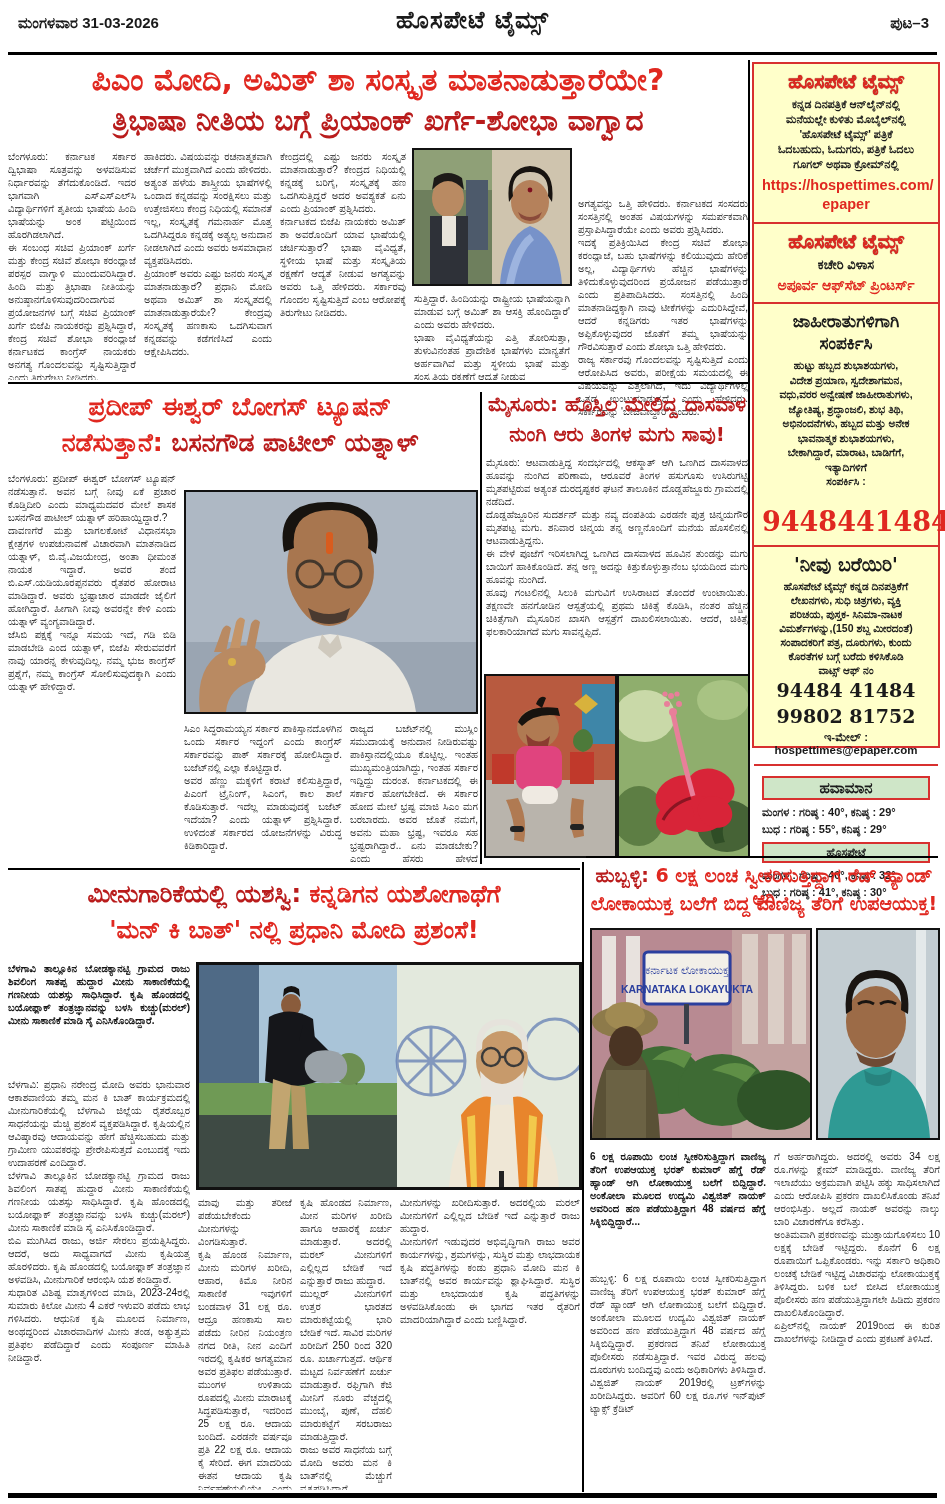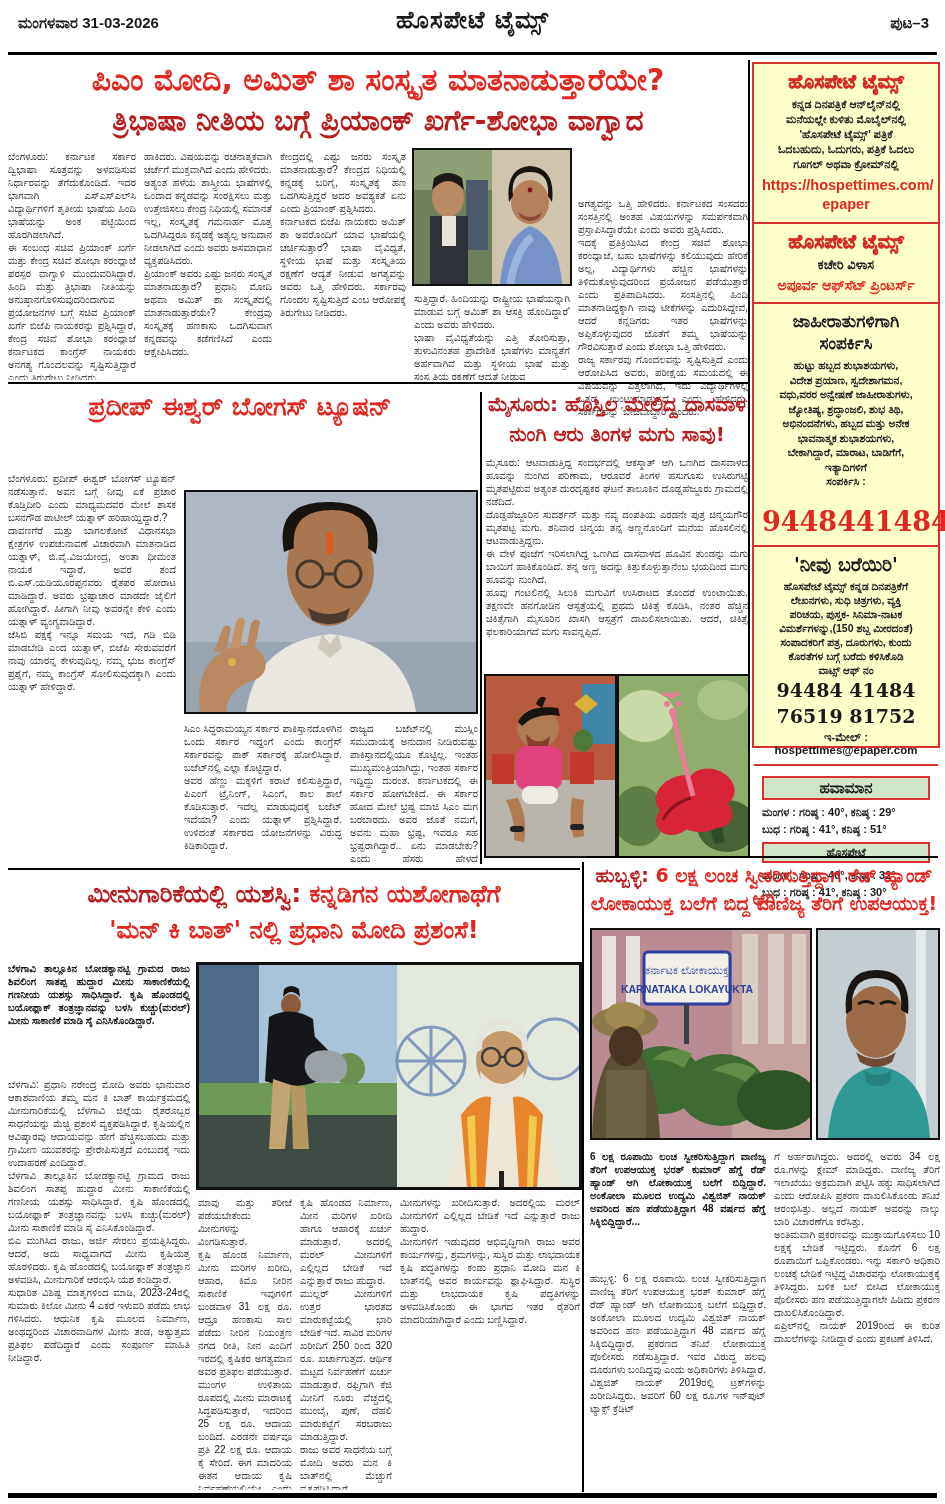--- a/index.html
+++ b/index.html
@@ -87,20 +87,24 @@
       <path d="M86 134 q4 -48 30 -58 q28 10 32 58 z" fill="#7792c9"></path>
       <path d="M92 134 q8 -40 24 -50 l4 6 q-14 12 -20 44 z" fill="#9db4df"></path>
     </svg>
   </div>
 
   <div class="rule" style="left:8px; top:382px; width:740px; height:2px;"></div>
 
   <div class="hl" style="left:8px; top:392px; width:464px; font-size:25px;">
     <span class="red">ಪ್ರದೀಪ್ ಈಶ್ವರ್ ಬೋಗಸ್ ಟ್ಯೂಷನ್</span>
   </div>
+  <div class="hl" style="left:8px; top:428px; width:464px; font-size:25px;">
+    <span class="red">ನಡೆಸುತ್ತಾನೆ:</span>
+    <span class="blue">ಬಸನಗೌಡ ಪಾಟೀಲ್ ಯತ್ನಾಳ್</span>
+  </div>
 
   <div class="col" style="left:8px;   top:472px; width:168px; height:394px;">ಬೆಂಗಳೂರು: ಪ್ರದೀಪ್ ಈಶ್ವರ್ ಬೋಗಸ್ ಟ್ಯೂಷನ್ ನಡೆಸುತ್ತಾನೆ. ಅವನ ಬಗ್ಗೆ ನೀವು ಏಕೆ ಪ್ರಚಾರ ಕೊಡ್ತಿದೀರಿ ಎಂದು ಮಾಧ್ಯಮದವರ ಮೇಲೆ ಶಾಸಕ ಬಸನಗೌಡ ಪಾಟೀಲ್ ಯತ್ನಾಳ್ ಹರಿಹಾಯ್ದಿದ್ದಾರೆ.?
 ದಾವಣಗೆರೆ ಮತ್ತು ಬಾಗಲಕೋಟೆ ವಿಧಾನಸಭಾ ಕ್ಷೇತ್ರಗಳ ಉಪಚುನಾವಣೆ ವಿಚಾರವಾಗಿ ಮಾತನಾಡಿದ ಯತ್ನಾಳ್, ಬಿ.ವೈ.ವಿಜಯೇಂದ್ರ, ಅಂತಾ ಧೀಮಂತ ನಾಯಕ ಇದ್ದಾರೆ. ಅವರ ತಂದೆ ಬಿ.ಎಸ್.ಯಡಿಯೂರಪ್ಪನವರು ರೈತಪರ ಹೋರಾಟ ಮಾಡಿದ್ದಾರೆ. ಅವರು ಭ್ರಷ್ಟಾಚಾರ ಮಾಡದೇ ಜೈಲಿಗೆ ಹೋಗಿದ್ದಾರೆ. ಹೀಗಾಗಿ ನೀವು ಅವರನ್ನೇ ಕೇಳಿ ಎಂದು ಯತ್ನಾಳ್ ವ್ಯಂಗ್ಯವಾಡಿದ್ದಾರೆ.
 ಜೆಸಿಬಿ ಪಕ್ಷಕ್ಕೆ ಇನ್ನೂ ಸಮಯ ಇದೆ, ಗಡಿ ಬಿಡಿ ಮಾಡಬೇಡಿ ಎಂದ ಯತ್ನಾಳ್, ಬಿಜೆಪಿ ಸೇರುವವರೆಗೆ ನಾವು ಯಾರನ್ನ ಕೇಳುವುದಿಲ್ಲ. ನಮ್ಮ ಭುಜ ಕಾಂಗ್ರೆಸ್ ಪ್ರಶ್ನೆಗೆ, ನಮ್ಮ ಕಾಂಗ್ರೆಸ್ ಸೋಲಿಸುವುದಕ್ಕಾಗಿ ಎಂದು ಯತ್ನಾಳ್ ಹೇಳಿದ್ದಾರೆ.</div>
 
   <div class="photo" style="left:184px; top:490px; width:294px; height:224px;">
     <svg width="290" height="220" viewBox="0 0 290 220" xmlns="http://www.w3.org/2000/svg">
       <rect width="290" height="220" fill="#aeb8c4"></rect>
       <rect x="0" y="150" width="290" height="70" fill="#9aa5b2"></rect>
       <path d="M103 58 q-12 -40 42 -42 q50 2 40 44 q8 28 -6 48 q-16 26 -36 26 q-20 0 -34 -26 q-12 -20 -6 -50 z" fill="#a8764f"></path>
@@ -221,27 +225,27 @@
     <div class="sb-sec">
       <div class="sb-title" style="font-size:19px;">'ನೀವು ಬರೆಯಿರಿ'</div>
       <div class="sb-body" style="font-size:10.5px; line-height:14px;">ಹೊಸಪೇಟೆ ಟೈಮ್ಸ್ ಕನ್ನಡ ದಿನಪತ್ರಿಕೆಗೆ
 ಲೇಖನಗಳು, ಸುಧಿ ಚಿತ್ರಗಳು, ವ್ಯಕ್ತಿ
 ಪರಿಚಯ, ಪುಸ್ತಕ- ಸಿನಿಮಾ-ನಾಟಕ
 ವಿಮರ್ಶೆಗಳನ್ನು,(150 ಶಬ್ದ ಮೀರದಂತೆ)
 ಸಂಪಾದಕರಿಗೆ ಪತ್ರ, ದೂರುಗಳು, ಕುಂದು
 ಕೊರತೆಗಳ ಬಗ್ಗೆ ಬರೆದು ಕಳಿಸಿಕೊಡಿ
 ವಾಟ್ಸ್ ಆಫ್ ನಂ</div>
       <div class="sb-phone">94484 41484</div>
-      <div class="sb-phone">76519 81752</div>
+      <div class="sb-phone">99802 81752</div>
       <div class="sb-email">ಇ-ಮೇಲ್ : hospettimes@epaper.com</div>
     </div>
     <div class="sb-sec">
       <div class="wx-head">ಹವಾಮಾನ</div>
       <div class="wx-row">ಮಂಗಳ : ಗರಿಷ್ಠ : 40°,  ಕನಿಷ್ಠ : 29°</div>
-      <div class="wx-row">ಬುಧ    : ಗರಿಷ್ಠ : 41°,  ಕನಿಷ್ಠ : 51°</div>
+      <div class="wx-row">ಬುಧ    : ಗರಿಷ್ಠ : 55°,  ಕನಿಷ್ಠ : 29°</div>
       <div class="wx-head small">ಹೊಸಪೇಟೆ</div>
       <div class="wx-row">ಮಂಗಳ : ಗರಿಷ್ಠ : 40°, ಕನಿಷ್ಠ : 32°</div>
       <div class="wx-row">ಬುಧ    : ಗರಿಷ್ಠ : 41°, ಕನಿಷ್ಠ : 30°</div>
     </div>
   </div>
 
   <div class="hl" style="left:8px; top:880px; width:572px; font-size:24px;">
     <span class="blue">ಮೀನುಗಾರಿಕೆಯಲ್ಲಿ ಯಶಸ್ವಿ:</span>
     <span class="red">ಕನ್ನಡಿಗನ ಯಶೋಗಾಥೆಗೆ</span>
   </div>

